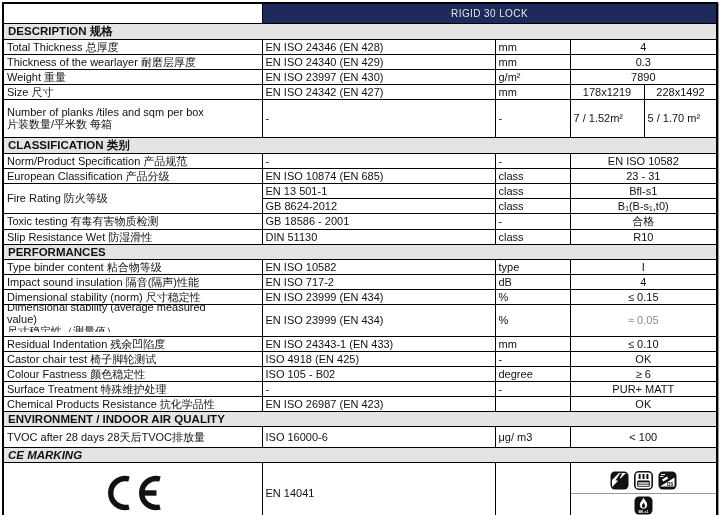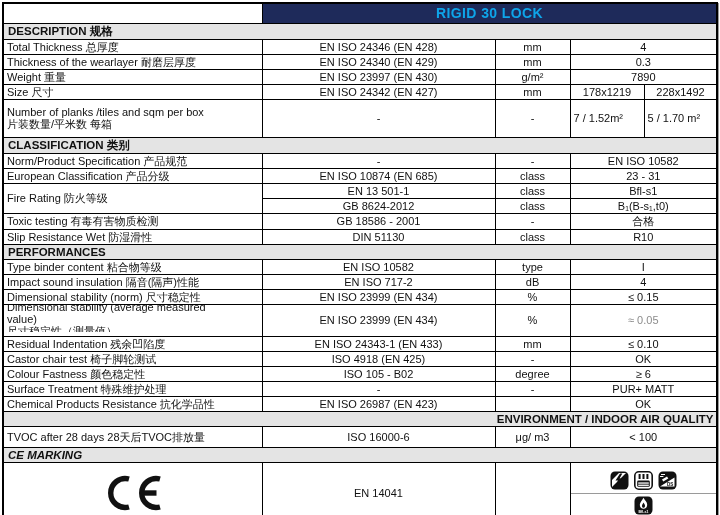--- a/index.html
+++ b/index.html
@@ -3,25 +3,25 @@
 <meta charset="utf-8">
 <style>
   html,body{margin:0;padding:0;background:#fff;width:720px;height:515px;
     font-family:"Liberation Sans",sans-serif;-webkit-font-smoothing:antialiased;}
   .sheet{position:absolute;left:2px;top:2px;width:714px;}
   table{border-collapse:collapse;width:714px;table-layout:fixed;
         border:2px solid #000;box-shadow:1px 1px 0 #9a9a9a;}
   td{border:1px solid #000;font-size:11px;padding:0 3px;overflow:hidden;
      color:#111;vertical-align:middle;}
   .c-blank{background:#fff;}
-  .c-title{background:#1e2a5a;color:#0ea5e9;font-weight:bold;text-align:center;
-           font-size:14px;letter-spacing:.4px;}
+  .c-title{background:#1e2a5a;color:#e5e5e5;font-weight:normal;text-align:center;
+           font-size:10px;letter-spacing:.4px;}
   .sec{background:#e4e4e4;font-weight:bold;font-size:11.5px;padding-left:4px;}
   .lbl{text-align:left;white-space:pre-line;line-height:12px;}
-  .ctr{text-align:center;}
+  .ctr{}
   .val{text-align:center;}
   .val.left{text-align:left;}
   .muted{color:#8c8c8c;}
   td.clipcell{padding:0 3px;vertical-align:top;}
   .clipwrap{height:31px;overflow:hidden;margin-top:-4px;line-height:12px;white-space:pre-line;}
   .ce-logo-wrap{display:flex;justify-content:center;align-items:center;height:100%;}
   .icon-stack{display:flex;flex-direction:column;align-items:center;justify-content:center;}
   .icon-row{display:flex;gap:5px;align-items:center;}
   .icon-divider{width:200px;height:1px;background:#9a9a9a;margin:3px 0 2px 0;}
 </style>
@@ -171,21 +171,21 @@
           <td class="ctr" colspan="2">-</td>
           <td class="ctr" colspan="1">-</td>
           <td class="val" colspan="3">PUR+ MATT</td>
         </tr>
         <tr style="height: 15px;">
           <td class="lbl" colspan="1" rowspan="1">Chemical Products Resistance 抗化学品性</td>
           <td class="ctr" colspan="2">EN ISO 26987 (EN 423)</td>
           <td class="ctr" colspan="1"></td>
           <td class="val" colspan="3">OK</td>
         </tr>
-        <tr style="height: 15px; text-align: right;">
+        <tr style="height: 15px;">
           <td class="sec" colspan="6">ENVIRONMENT / INDOOR AIR QUALITY</td>
         </tr>
         <tr style="height: 21px;">
           <td class="lbl" colspan="1" rowspan="1">TVOC after 28 days 28天后TVOC排放量</td>
           <td class="ctr" colspan="2">ISO 16000-6</td>
           <td class="ctr" colspan="1">μg/ m3</td>
           <td class="val" colspan="3">&lt; 100</td>
         </tr>
         <tr style="height: 15px; font-style: italic;">
           <td class="sec" colspan="6">CE MARKING</td>

